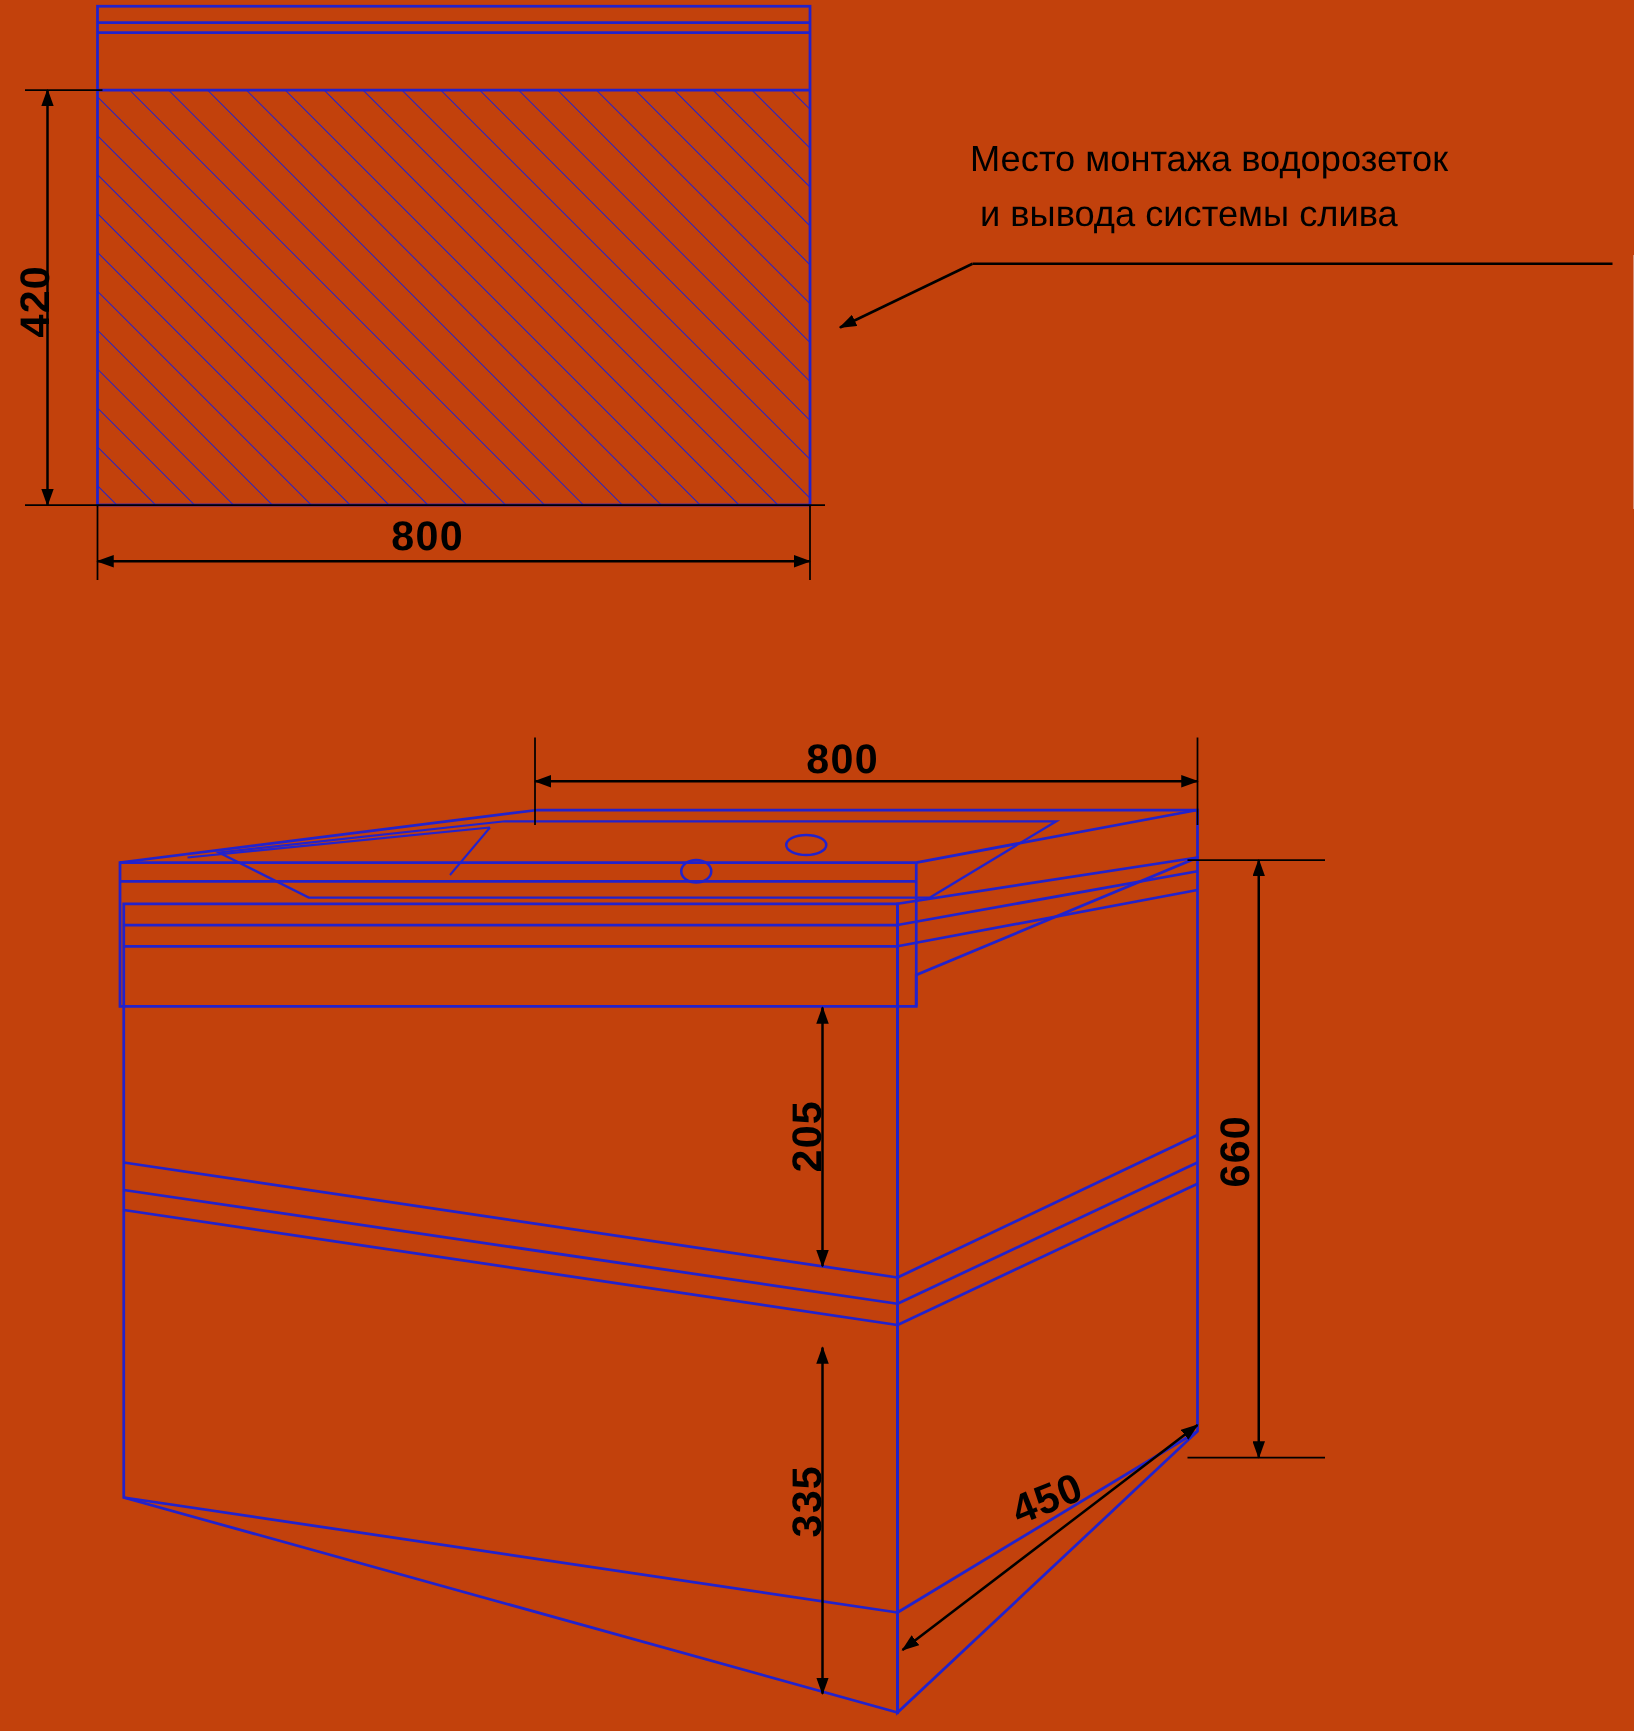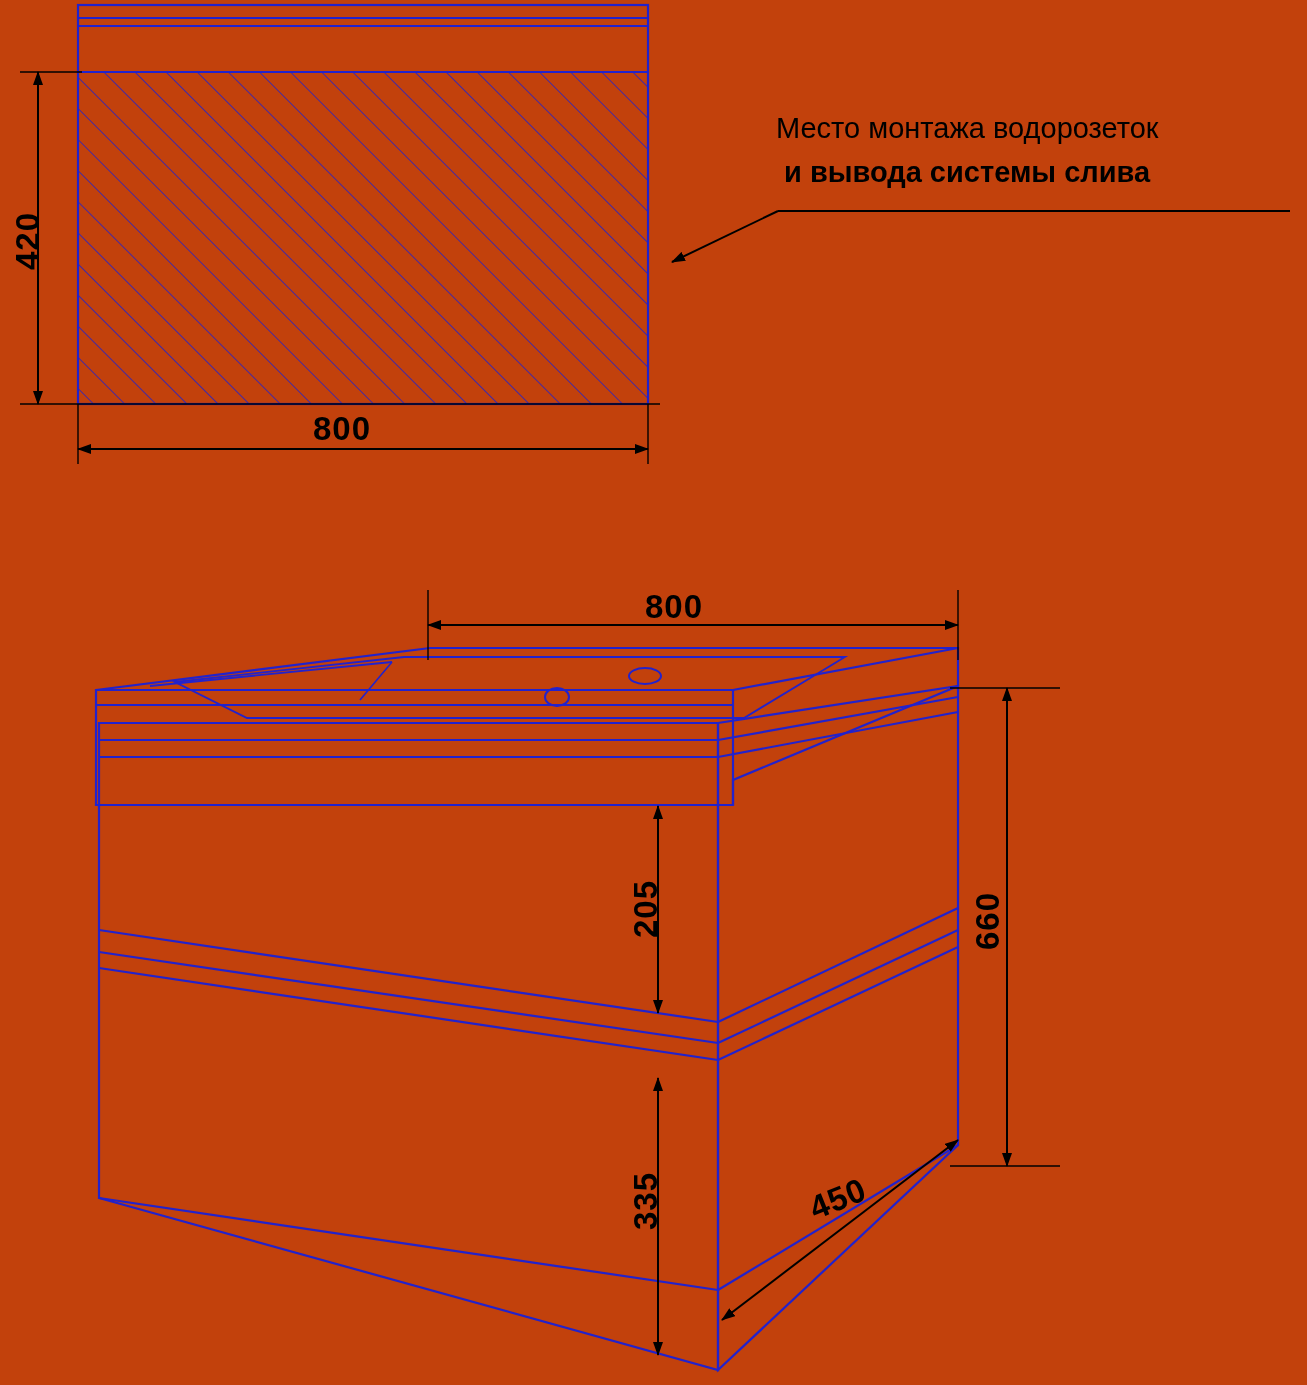--- a/index.html
+++ b/index.html
@@ -155,21 +155,21 @@
       <line x1="950" y1="1166" x2="1060" y2="1166" stroke="#000000" stroke-width="1.4"></line>
     </g>
 
     <g>
       <line x1="722" y1="1320" x2="958" y2="1140" stroke="#000000" stroke-width="2" marker-start="url(#arrStart)" marker-end="url(#arrEnd)"></line>
     </g>
 
   </svg>
 
   <div class="note-text" style="left:776px; top:108px;">Место монтажа водорозеток</div>
-  <div class="note-text" style="left:784px; top:152px;font-weight:bold;">и вывода системы слива</div>
+  <div class="note-text" style="left:784px; top:152px;">и вывода системы слива</div>
 
   <div class="dim-label vert" style="left:-22px; top:222px; width:100px; text-align:center;">420</div>
 
   <div class="dim-label" style="left:313px; top:410px;">800</div>
 
   <div class="dim-label" style="left:645px; top:588px;">800</div>
 
   <div class="dim-label vert" style="left:596px; top:890px; width:100px; text-align:center;">205</div>
 
   <div class="dim-label vert" style="left:596px; top:1182px; width:100px; text-align:center;">335</div>

